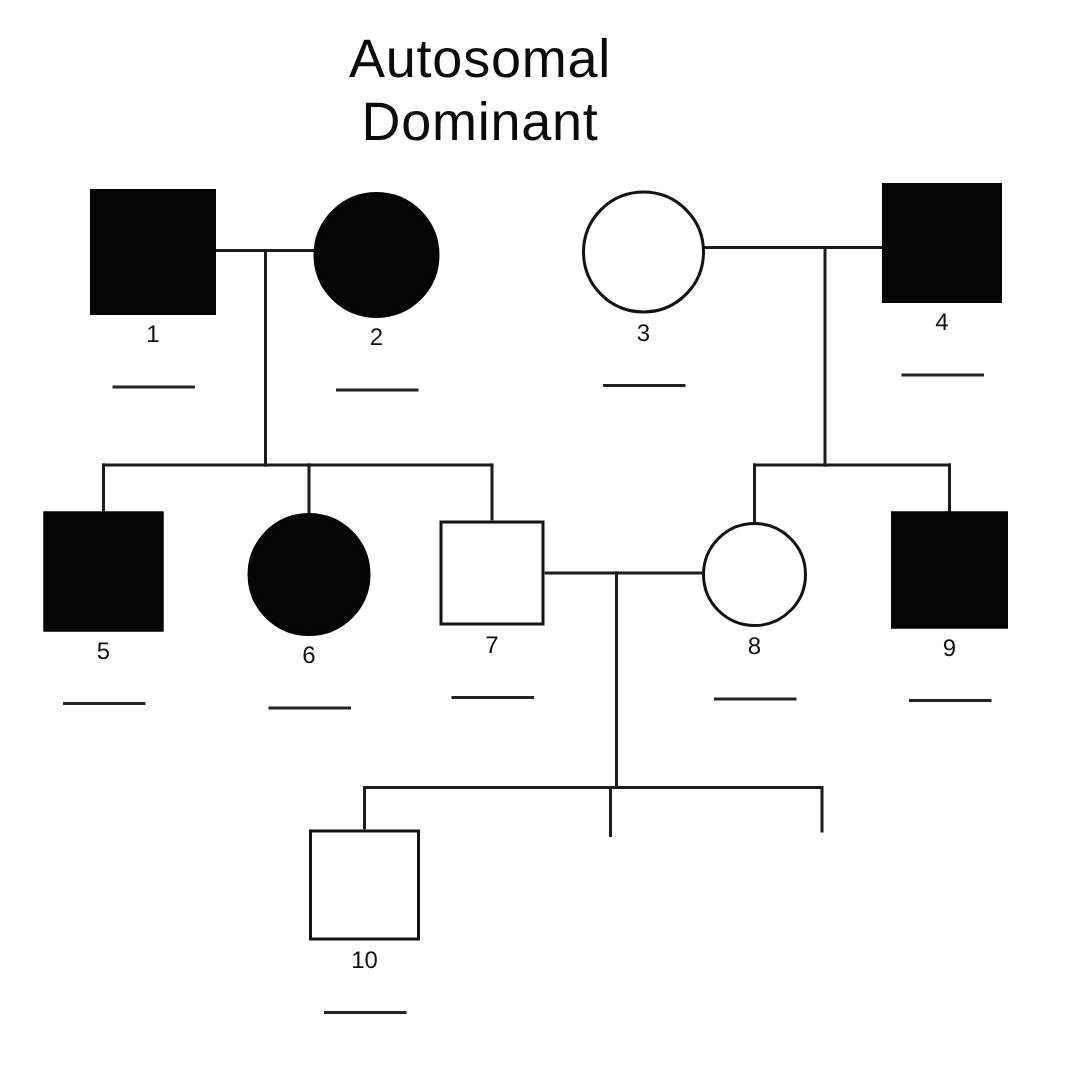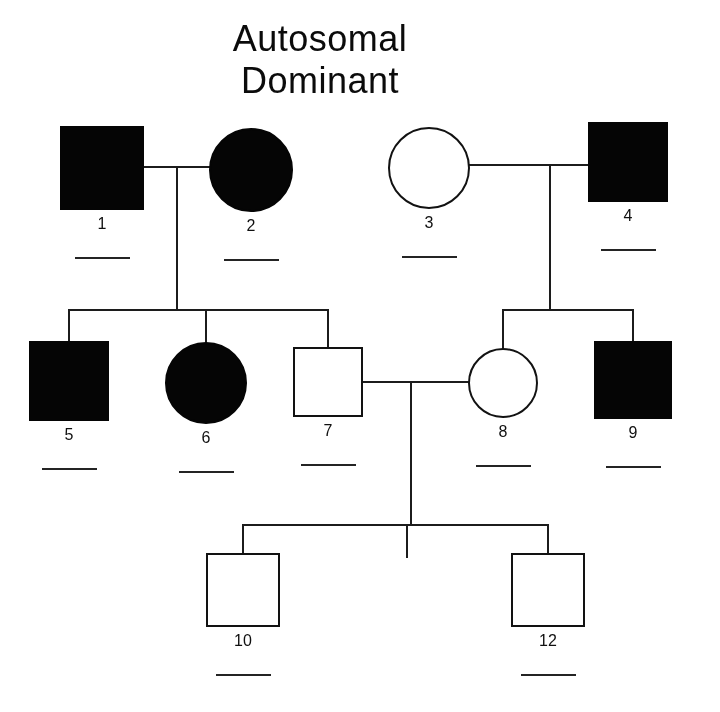--- a/index.html
+++ b/index.html
@@ -116,19 +116,14 @@
     <div class="blank"></div>
   </div>
 
   <div class="ind" style="left:206px;top:553px;width:74px">
     <div class="sym sq" style="height:74px"></div>
     <div class="num">10</div>
     <div class="blank"></div>
   </div>
 
 
-  <div class="ind" style="left:511px;top:553px;width:74px">
-    <div class="sym sq" style="height:74px"></div>
-    <div class="num">12</div>
-    <div class="blank"></div>
-  </div>
 
 </div>
 
 </body></html>

